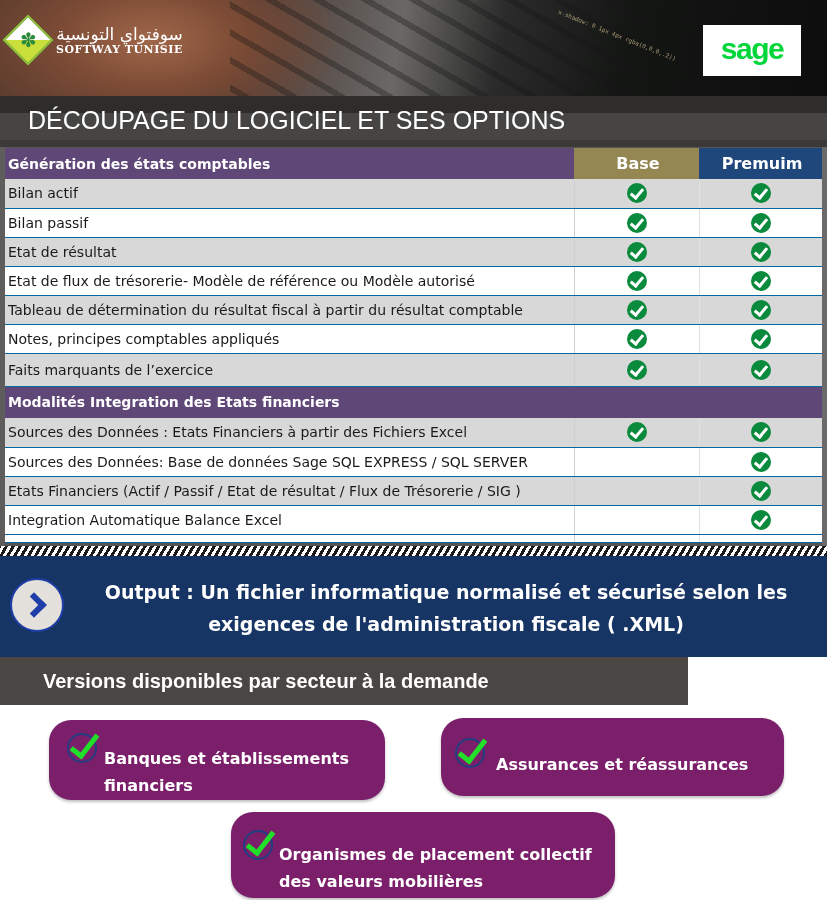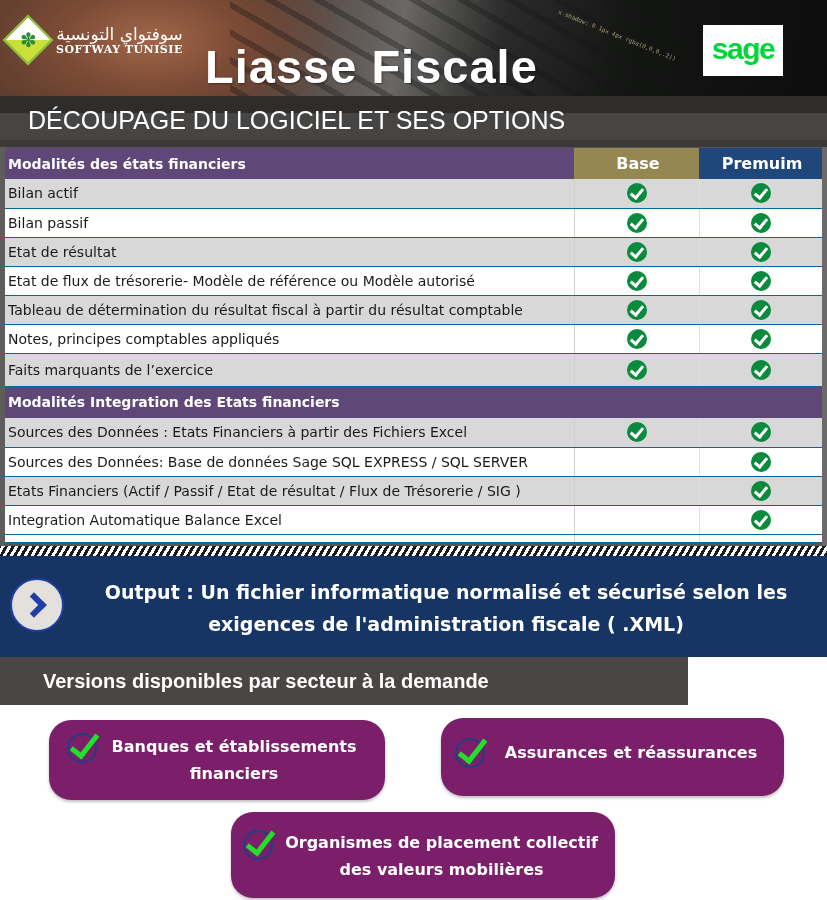--- a/index.html
+++ b/index.html
@@ -33,21 +33,21 @@
     .logo-mark span { transform: rotate(-45deg); color: #2e8b3a; font-size: 20px; line-height: 1; }
     .logo-text { display: flex; flex-direction: column; color: #fff; }
     .logo-ar { font-size: 17px; font-family: "DejaVu Sans", sans-serif; line-height: 18px; text-align: right; }
     .logo-en { font-family: "DejaVu Serif", serif; font-weight: bold; font-size: 11px; letter-spacing: 0.5px; }
     .hero-title {
       position: absolute; left: 205px; top: 40px; color: #ffffff;
       font-family: "Liberation Sans", sans-serif; font-weight: bold; font-size: 47px; letter-spacing: 1px; line-height: 54px;
       text-shadow: 1px 1px 2px rgba(0,0,0,0.4);
     }
     .sage-box {
-      position: absolute; left: 703px; top: 25px; width: 80px; height: 51px; background: #ffffff;
+      position: absolute; left: 703px; top: 25px; width: 98px; height: 51px; background: #ffffff;
       display: flex; align-items: center; justify-content: center;
     }
     .sage-box span { color: #00d639; font-family: "Liberation Sans", sans-serif; font-weight: bold; font-size: 30px; letter-spacing: -1.5px; line-height: 1; margin-top: -4px; }
 
     
     .subtitle-band { position: absolute; left: 0; top: 96px; width: 827px; height: 17px; background: #2e2d2c; }
     .subtitle {
       position: absolute; left: 0; top: 113px; width: 827px; height: 42px; background: #464544;
       color: #ffffff; font-family: "Liberation Sans", sans-serif; font-size: 25px; line-height: 22px;
       padding-left: 28px; padding-top: 0px;
@@ -116,21 +116,21 @@
       font-family: "DejaVu Sans", sans-serif; font-weight: bold; font-size: 16px; line-height: 27px;
       box-shadow: 0 2px 3px rgba(0,0,0,0.25);
     }
     .pill .tick {
       position: absolute; width: 30px; height: 30px; border-radius: 50%; border: 2px solid #233e80;
     }
     .pill .tick::after {
       content: ""; position: absolute; left: 8px; top: -6px; width: 10px; height: 24px;
       border: solid #22e02a; border-width: 0 5px 5px 0; transform: rotate(38deg);
     }
-    .pill .ptext { position: absolute; text-align: center; }
+    .pill .ptext { position: absolute; text-align: left; margin-top: 12px; }
     .pill-1 { left: 49px; top: 720px; width: 336px; height: 80px; }
     .pill-1 .tick { left: 18px; top: 13px; }
     .pill-1 .ptext { left: 55px; top: 13px; width: 260px; }
     .pill-2 { left: 441px; top: 718px; width: 343px; height: 78px; }
     .pill-2 .tick { left: 14px; top: 20px; }
     .pill-2 .ptext { left: 55px; top: 21px; width: 270px; }
     .pill-3 { left: 231px; top: 812px; width: 384px; height: 86px; }
     .pill-3 .tick { left: 12px; top: 18px; }
     .pill-3 .ptext { left: 48px; top: 17px; width: 325px; }
   </style>
@@ -142,40 +142,39 @@
   <div class="code">x-shadow: 0 1px 4px rgba(0,0,0,.2))</div>
   <div class="logo">
     <div class="logo-mark">
         <span>✽</span>
       </div>
     <div class="logo-text">
       <div class="logo-ar">سوفتواي التونسية</div>
       <div class="logo-en">SOFTWAY TUNISIE</div>
     </div>
   </div>
-  <div class="hero-title">Liasse Fiscale</div>
   <div class="sage-box">
     <span>sage</span>
   </div>
 </div>
 
 <div class="subtitle-band"></div>
 <div class="subtitle">
   <span>DÉCOUPAGE DU LOGICIEL ET SES OPTIONS</span>
 </div>
 <div class="subtitle-bottom"></div>
 
 <div class="table-wrap"></div>
 <div class="table-left-bar"></div>
 <div class="table-right-bar"></div>
 
 <table class="features">
   <tbody>
       <tr class="section">
-    <td>Modalités des états financiers</td>
+    <td>Génération des états comptables</td>
     <td class="h-base">Base</td>
     <td class="h-prem">Premuim</td>
   </tr>
   <tr class="gray">
     <td>Bilan actif</td>
     <td class="check c-base"><span class="chk"></span></td>
     <td class="check c-prem"><span class="chk"></span></td>
   </tr>
   <tr class="white">
     <td>Bilan passif</td>

